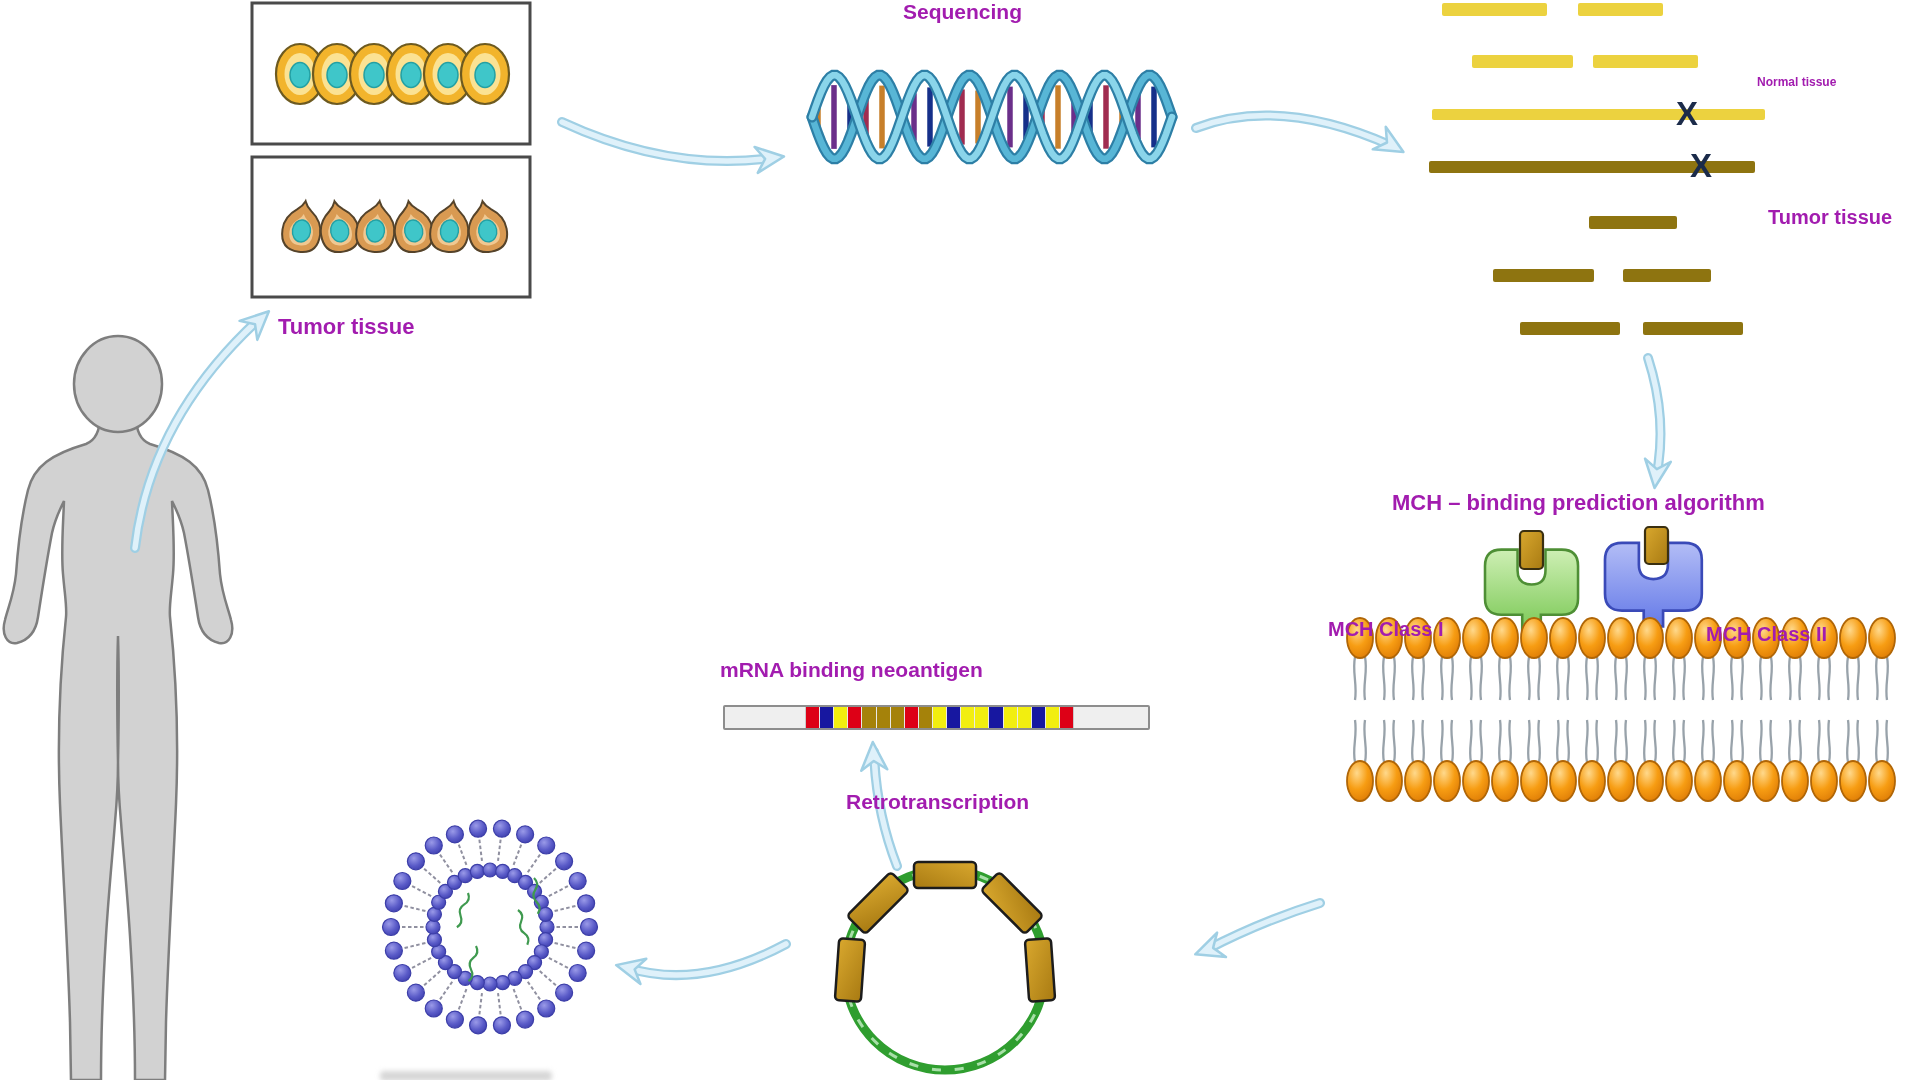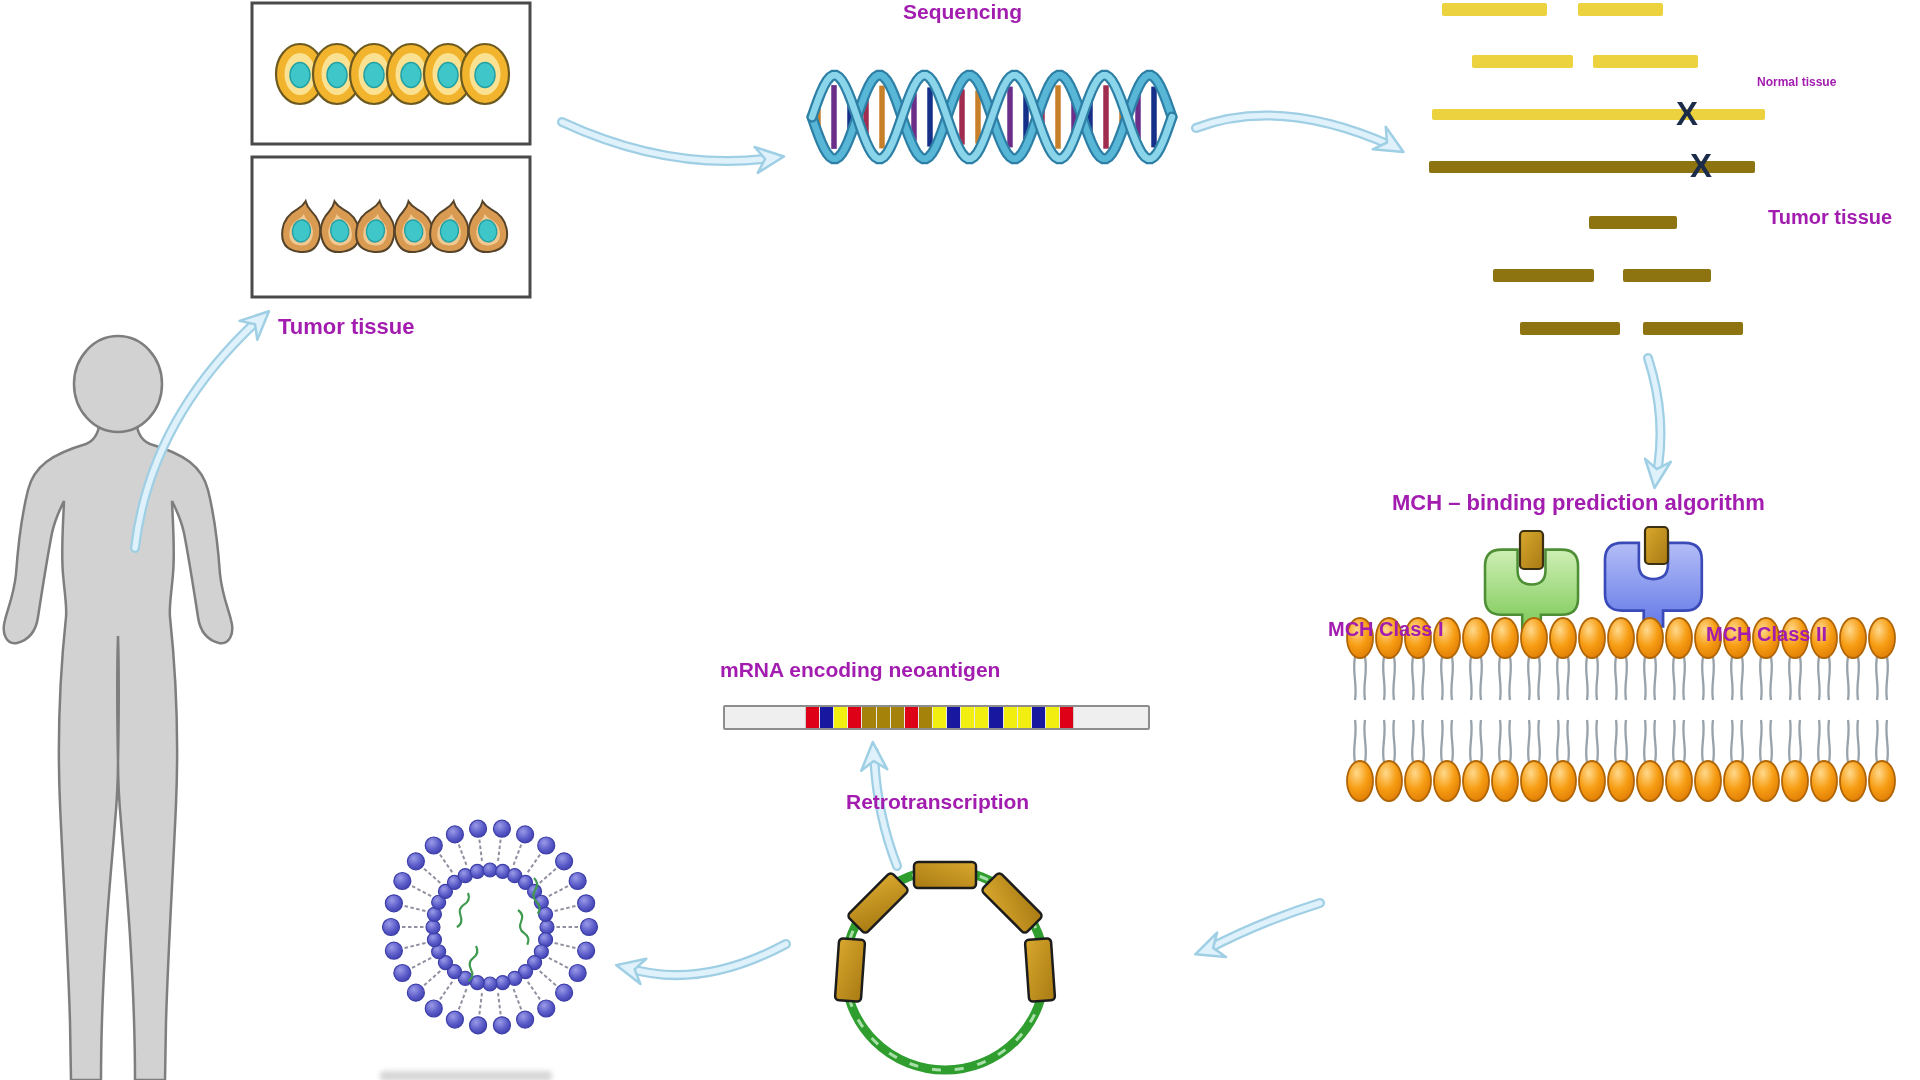--- a/index.html
+++ b/index.html
@@ -422,21 +422,21 @@
       </g>
   </svg>
 
   <div class="lbl lbl-tumor-biopsy">Tumor tissue</div>
   <div class="lbl lbl-sequencing">Sequencing</div>
   <div class="lbl lbl-normal-reads">Normal tissue</div>
   <div class="lbl lbl-tumor-reads">Tumor tissue</div>
   <div class="lbl lbl-mch-algo">MCH – binding prediction algorithm</div>
   <div class="lbl lbl-mch1">MCH Class I</div>
   <div class="lbl lbl-mch2">MCH Class II</div>
-  <div class="lbl lbl-mrna">mRNA encoding neoantigen</div>
+  <div class="lbl lbl-mrna">mRNA binding neoantigen</div>
   <div class="lbl lbl-retro">Retrotranscription</div>
 
   <div class="x-mark x1">X</div>
   <div class="x-mark x2">X</div>
 
   <div class="mrna-bar">
     <div class="mrna-cap cap-l"></div>
     <div class="mrna-segs" id="mrna-segs">
         <div class="mrna-seg" style="background: rgb(221, 0, 22);"></div>
         <div class="mrna-seg" style="background: rgb(23, 23, 160);"></div>

